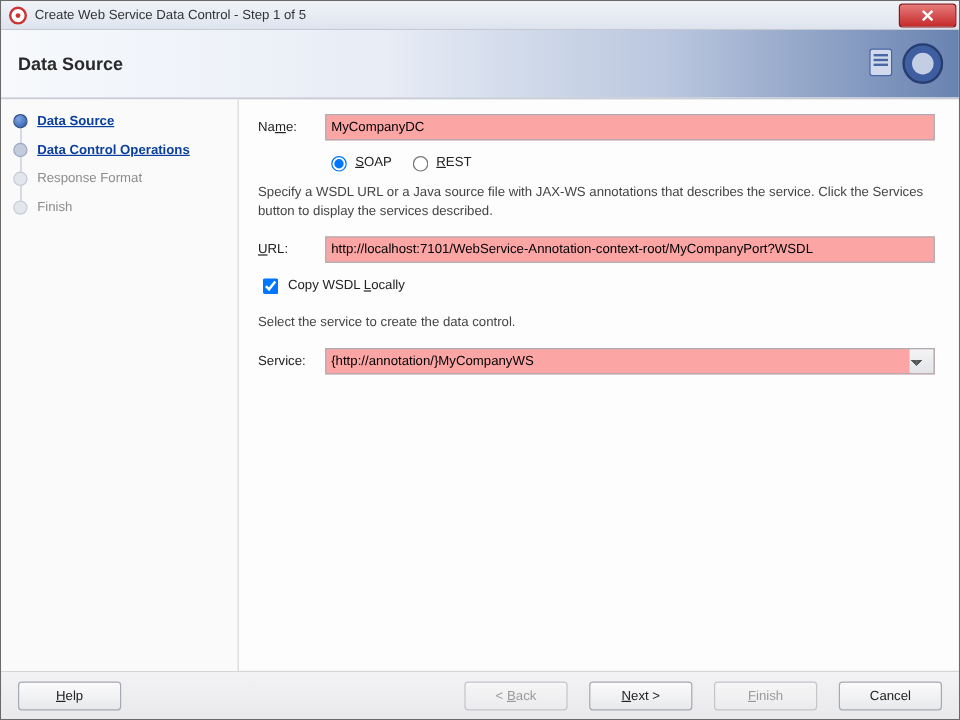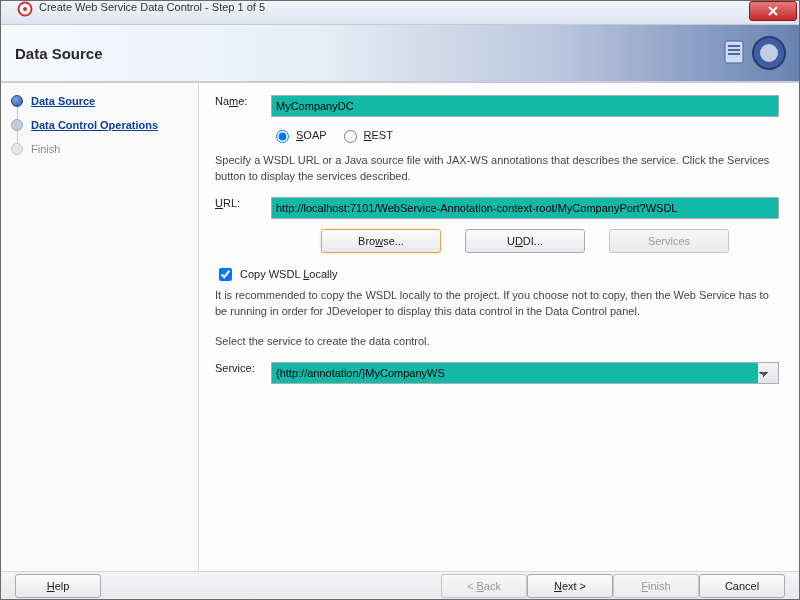--- a/index.html
+++ b/index.html
@@ -17,22 +17,22 @@
     border: 1px solid #6a6a6a;
     position: relative;
     display: flex;
     flex-direction: column;
   }
   .titlebar {
     height: 24px;
     background: linear-gradient(to bottom, #f0f3f8, #dee4ef);
     border-bottom: 1px solid #c4c9d4;
     display: flex;
-    align-items: flex-start;
-    padding: 0 2px 0 16px;
+    align-items: center;
+    padding: 0 2px 0 6px;
   }
   .titlebar .app-icon {
     width: 16px; height: 16px;
     margin-right: 6px;
     position: relative;
   }
   .titlebar .app-icon svg { display:block; }
   .titlebar .title { flex: 1; color: #333; }
   .titlebar .close {
     width: 48px; height: 20px;
@@ -108,28 +108,28 @@
   .bullet.pending { background: #e3e6ec; border: 1px solid #c5cbd8; width:9px; height:9px; }
   .step-label { color: #8c8c8c; }
   .step-label.link { color: #0a3f9e; text-decoration: underline; cursor: pointer; font-weight: bold; }
   .step-label.bold { font-weight: bold; color: #0a3f9e; }
 
   .main {
     flex: 1;
     padding: 12px 20px 10px 16px;
     overflow: auto;
   }
-  .row { display: flex; align-items: flex-start; margin-bottom: 10px; }
+  .row { display: flex; align-items: center; margin-bottom: 10px; }
   .lbl { width: 56px; color: #222; }
   .underline-key { text-decoration: underline; }
   input[type=text].field, .select {
     flex: 1;
     height: 22px;
     border: 1px solid #abadb3;
-    background: #14b8a6;
+    background: #fca5a5;
     padding: 0 4px;
     font: inherit;
   }
   .radio-row { display:flex; align-items:center; gap: 12px; margin: 6px 0 10px 56px; }
   .radio-row label { display:flex; align-items:center; gap:4px; cursor:pointer; }
   .desc { color: #444; line-height: 1.45; margin: 0 0 12px 0; }
 
   .buttons-row {
     display: flex;
     gap: 24px;
@@ -164,30 +164,30 @@
     background-image: linear-gradient(45deg, transparent 50%, #555 50%),
                       linear-gradient(135deg, #555 50%, transparent 50%),
                       linear-gradient(to bottom, #f4f4f6, #e3e4e8);
     background-position: calc(100% - 14px) 9px, calc(100% - 9px) 9px, 100% 0;
     background-size: 5px 5px, 5px 5px, 20px 100%;
     background-repeat: no-repeat;
     padding-right: 24px;
   }
 
   .footer {
-    height: 28px;
+    height: 40px;
     border-top: 1px solid #d5d5d8;
     background: linear-gradient(to bottom, #f3f3f5, #e9e9ec);
     display: flex;
     align-items: center;
     padding: 0 14px;
   }
   .footer .spacer { flex:1; }
   .footer .btn { min-width: 86px; }
-  .footer .btn + .btn { margin-left: 0; }
+  .footer .btn + .btn { margin-left: 18px; }
 </style>
 </head>
 <body>
 
 <div class="window">
 
   <div class="titlebar">
     <span class="app-icon">
       <svg width="16" height="16" viewBox="0 0 16 16">
         <circle cx="8" cy="8" r="6.5" fill="#fff" stroke="#c33" stroke-width="2"></circle>
@@ -226,20 +226,25 @@
           <span class="connector"></span>
           <span class="step-label link bold">Data Source</span>
         </li>
         <li>
           <span class="bullet done"></span>
           <span class="connector"></span>
           <span class="step-label link">Data Control Operations</span>
         </li>
         <li>
           <span class="bullet pending"></span>
+          <span class="connector"></span>
+          <span class="step-label">Response Format</span>
+        </li>
+        <li>
+          <span class="bullet pending"></span>
           <span class="step-label">Finish</span>
         </li>
       </ul>
     </div>
 
     <div class="main">
 
       <div class="row">
         <span class="lbl"><span>Na</span><span class="underline-key">m</span><span>e:</span></span>
         <input type="text" class="field" value="MyCompanyDC" style="">
@@ -256,32 +261,26 @@
         </label>
       </div>
 
       <div class="desc">Specify a WSDL URL or a Java source file with JAX-WS annotations that describes the service. Click the Services button to display the services described.</div>
 
       <div class="row">
         <span class="lbl"><span></span><span class="underline-key">U</span><span>RL:</span></span>
         <input type="text" class="field" value="http://localhost:7101/WebService-Annotation-context-root/MyCompanyPort?WSDL" style="">
       </div>
 
-      <div class="buttons-row">
-        <button class="btn focused"><span>Bro</span><span class="underline-key">w</span><span>se...</span></button>
-        <button class="btn"><span>U</span><span class="underline-key">D</span><span>DI...</span></button>
-        <button class="btn disabled" disabled=""><span>Services</span></button>
-      </div>
 
       <div class="check-row">
         <input type="checkbox" checked="" style="">
         <span><span>Copy WSDL </span><span class="underline-key">L</span><span>ocally</span></span>
       </div>
 
-      <div class="desc">It is recommended to copy the WSDL locally to the project. If you choose not to copy, then the Web Service has to be running in order for JDeveloper to display this data control in the Data Control panel.</div>
 
       <div class="desc" style="margin-top:14px">Select the service to create the data control.</div>
 
       <div class="row">
         <span class="lbl">Service:</span>
         <select class="select">
           <option>{http://annotation/}MyCompanyWS</option>
         </select>
       </div>
 

